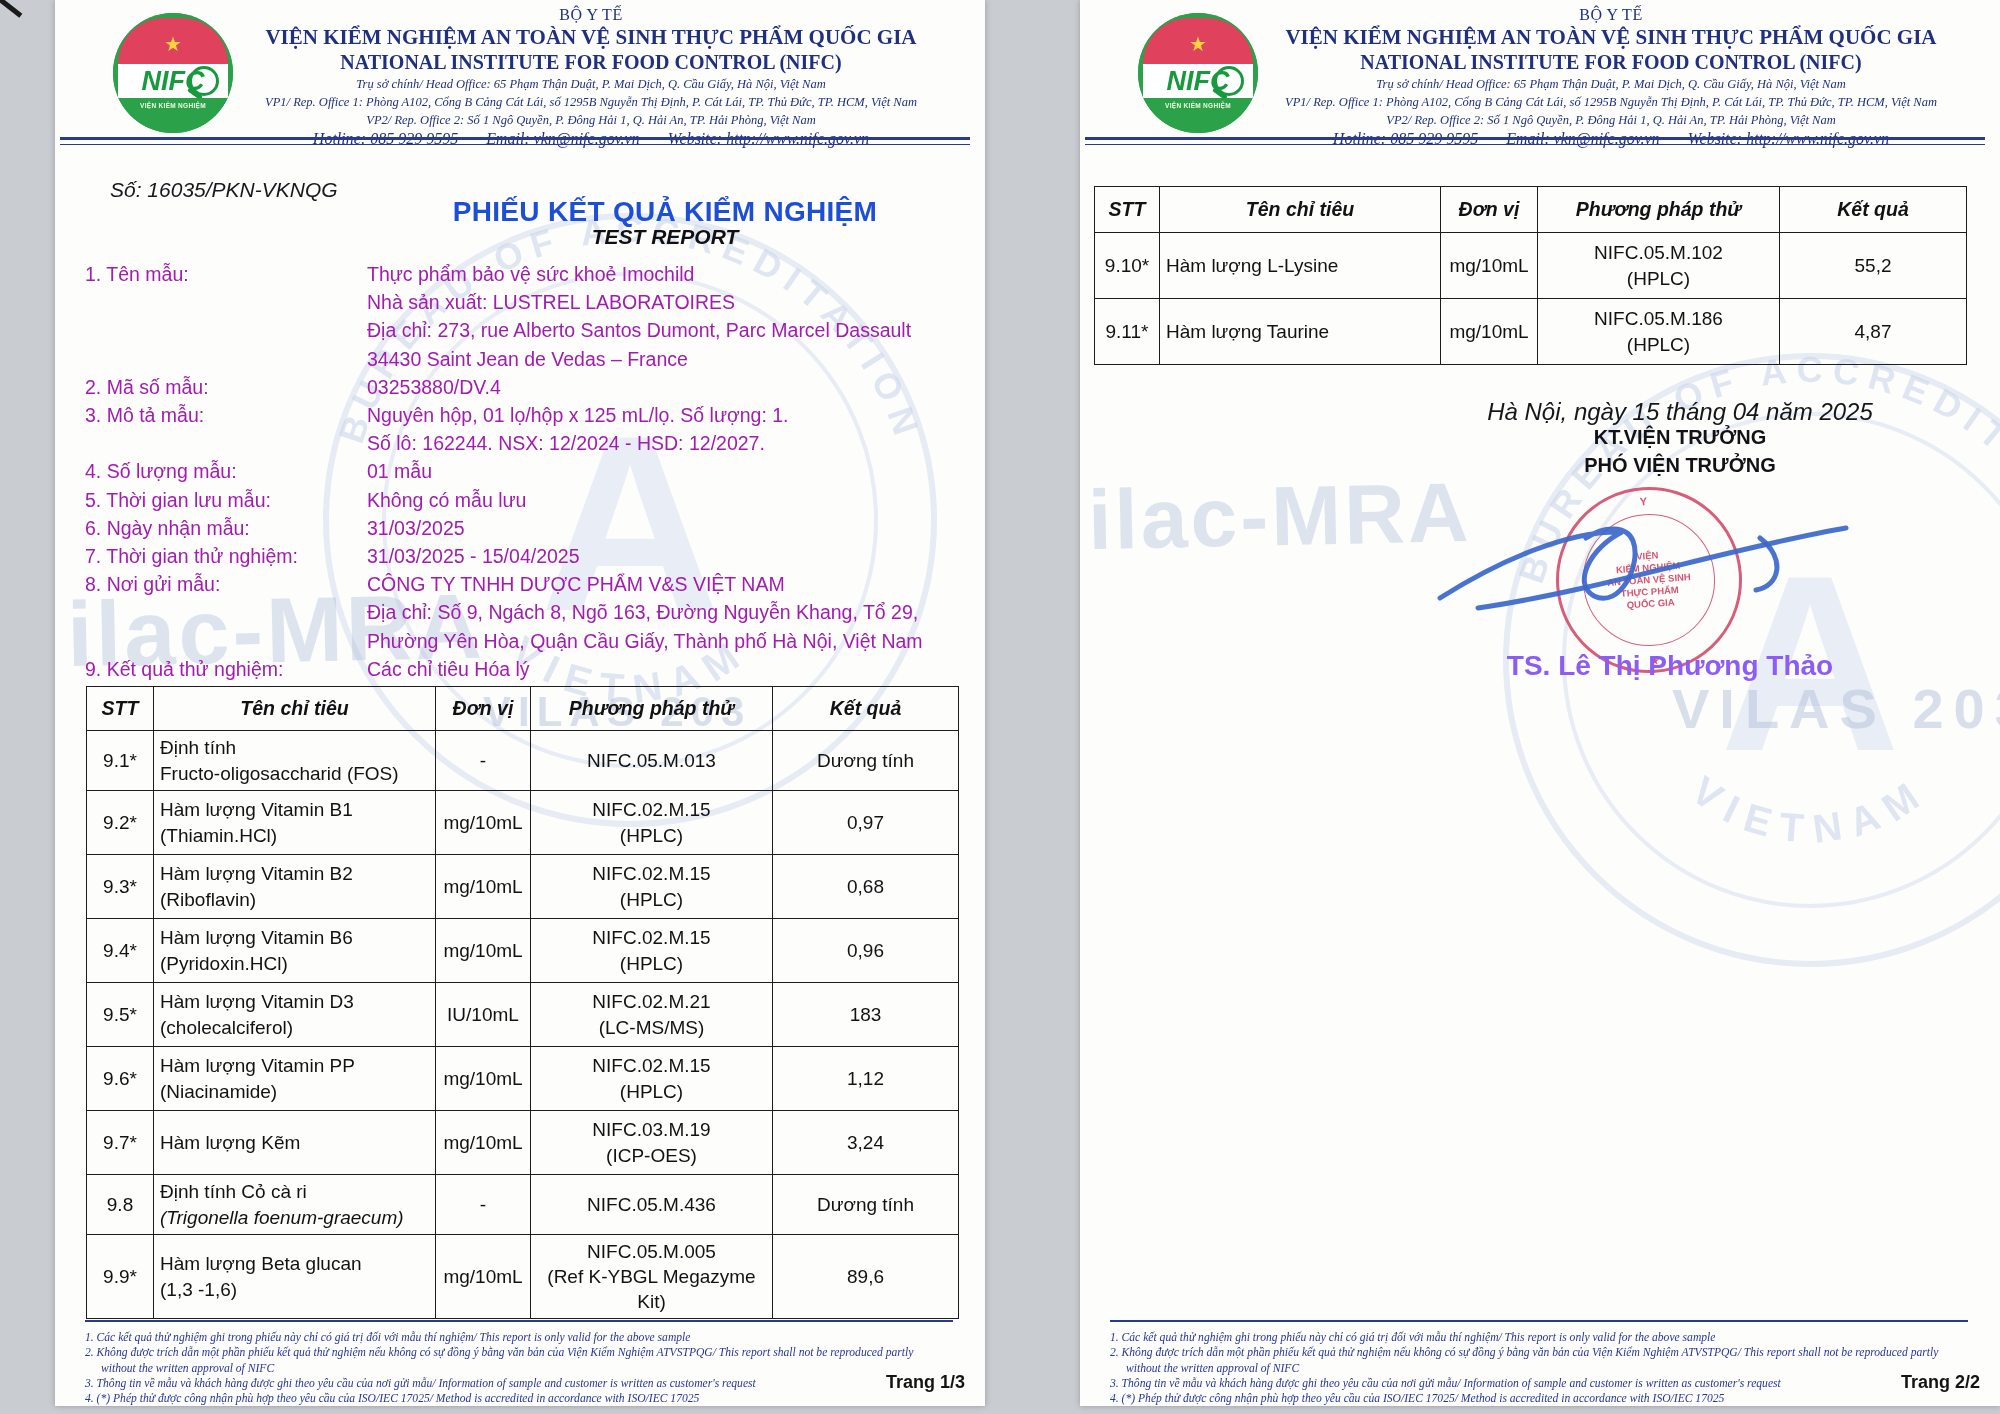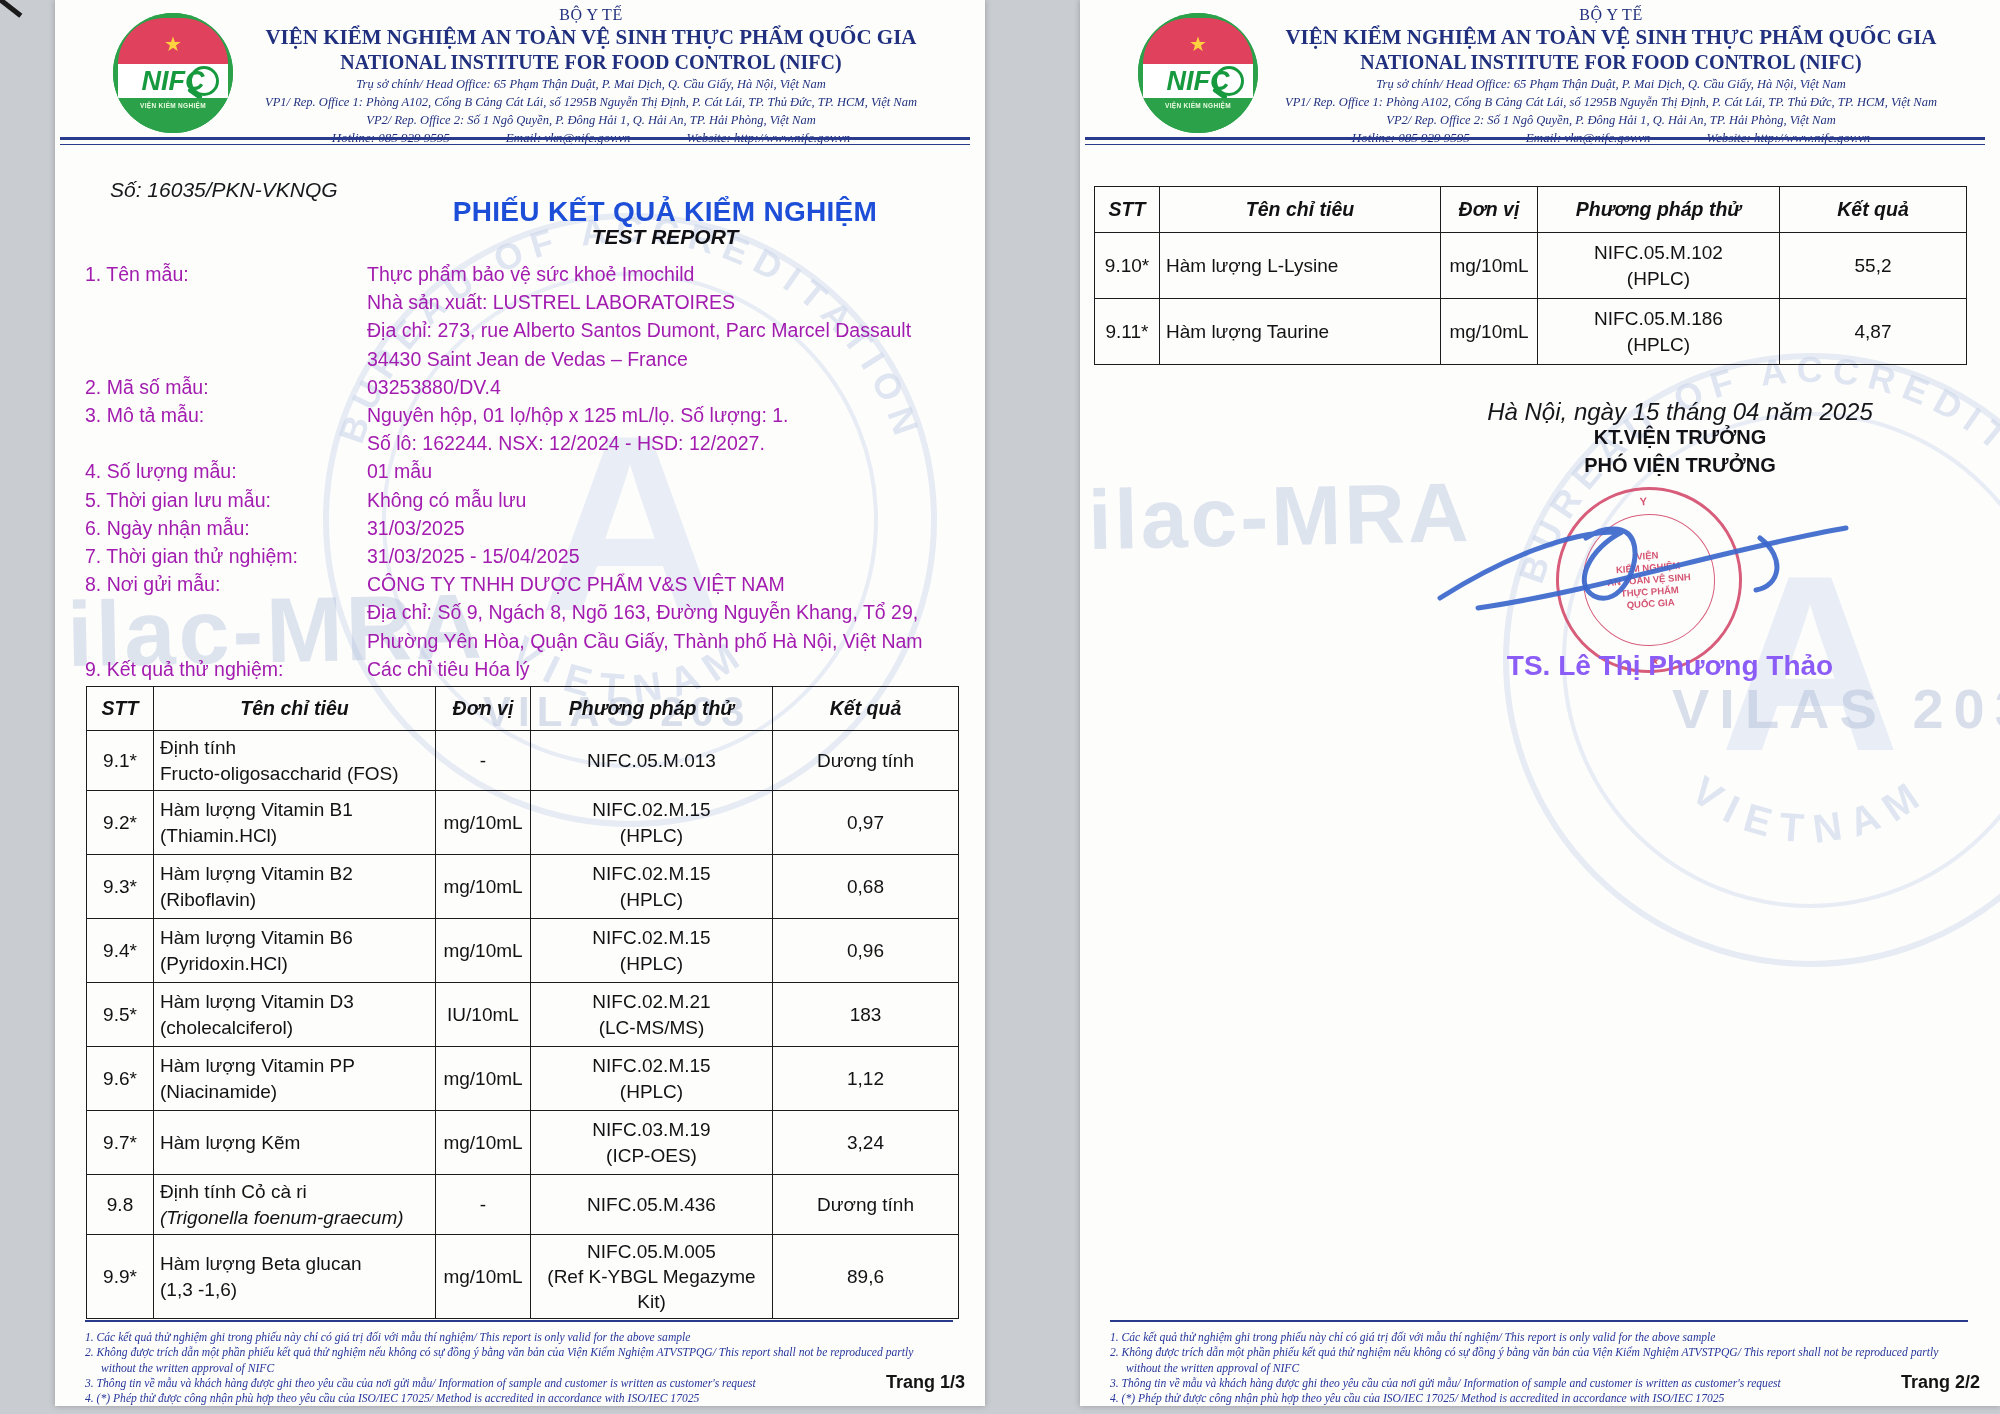--- a/index.html
+++ b/index.html
@@ -17,21 +17,21 @@
   #page2{left:1080px;width:920px;}
 
   
   .hdr{position:absolute;left:0;top:0;width:100%;height:150px;}
   .hdr-text{position:absolute;left:150px;right:8px;top:6px;text-align:center;color:#20307e;
     font-family:"Liberation Serif",serif;}
   .h-ministry{font-size:16px;font-weight:normal;letter-spacing:.5px;}
   .h-vi{font-size:21px;font-weight:bold;margin-top:1px;}
   .h-en{font-size:20px;font-weight:bold;margin-top:1px;}
   .h-addr{font-size:12.5px;font-style:italic;margin-top:2px;line-height:1.28;}
-  .h-contact{font-size:13px;font-style:italic;margin-top:2px;display:flex;justify-content:center;gap:56px;}
+  .h-contact{font-size:16px;font-style:italic;margin-top:2px;display:flex;justify-content:center;gap:28px;}
   .h-rule{position:absolute;left:5px;right:15px;top:137px;height:4px;
     border-top:3px solid #2a3a8c;border-bottom:1px solid #2a3a8c;}
 
   
   .logo{position:absolute;left:58px;top:13px;width:120px;height:120px;border-radius:50%;
     background:#2ba24a;overflow:hidden;box-shadow:inset 0 0 0 3px #2ba24a;}
   .logo-top{position:absolute;left:5px;top:5px;right:5px;height:46px;background:#e0415c;
     border-radius:110px 110px 0 0;display:flex;align-items:center;justify-content:center;}
   .logo-star{color:#ffd23f;font-size:20px;line-height:1;margin-top:6px;}
   .logo-mid{position:absolute;left:5px;top:51px;right:5px;height:34px;background:#ffffff;

